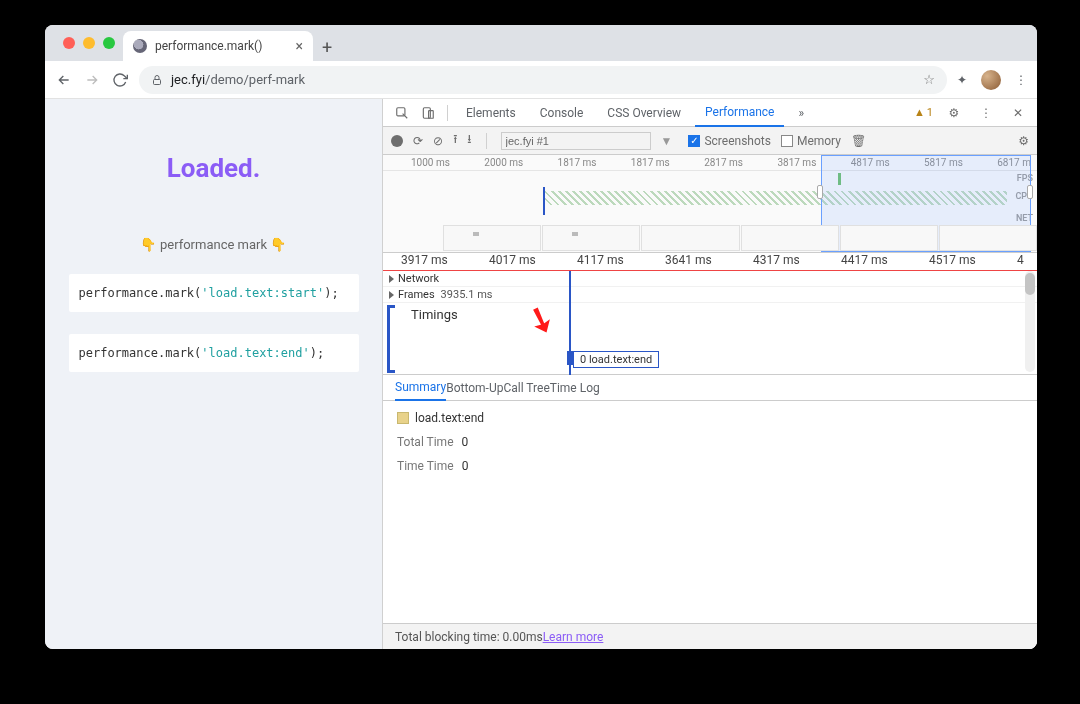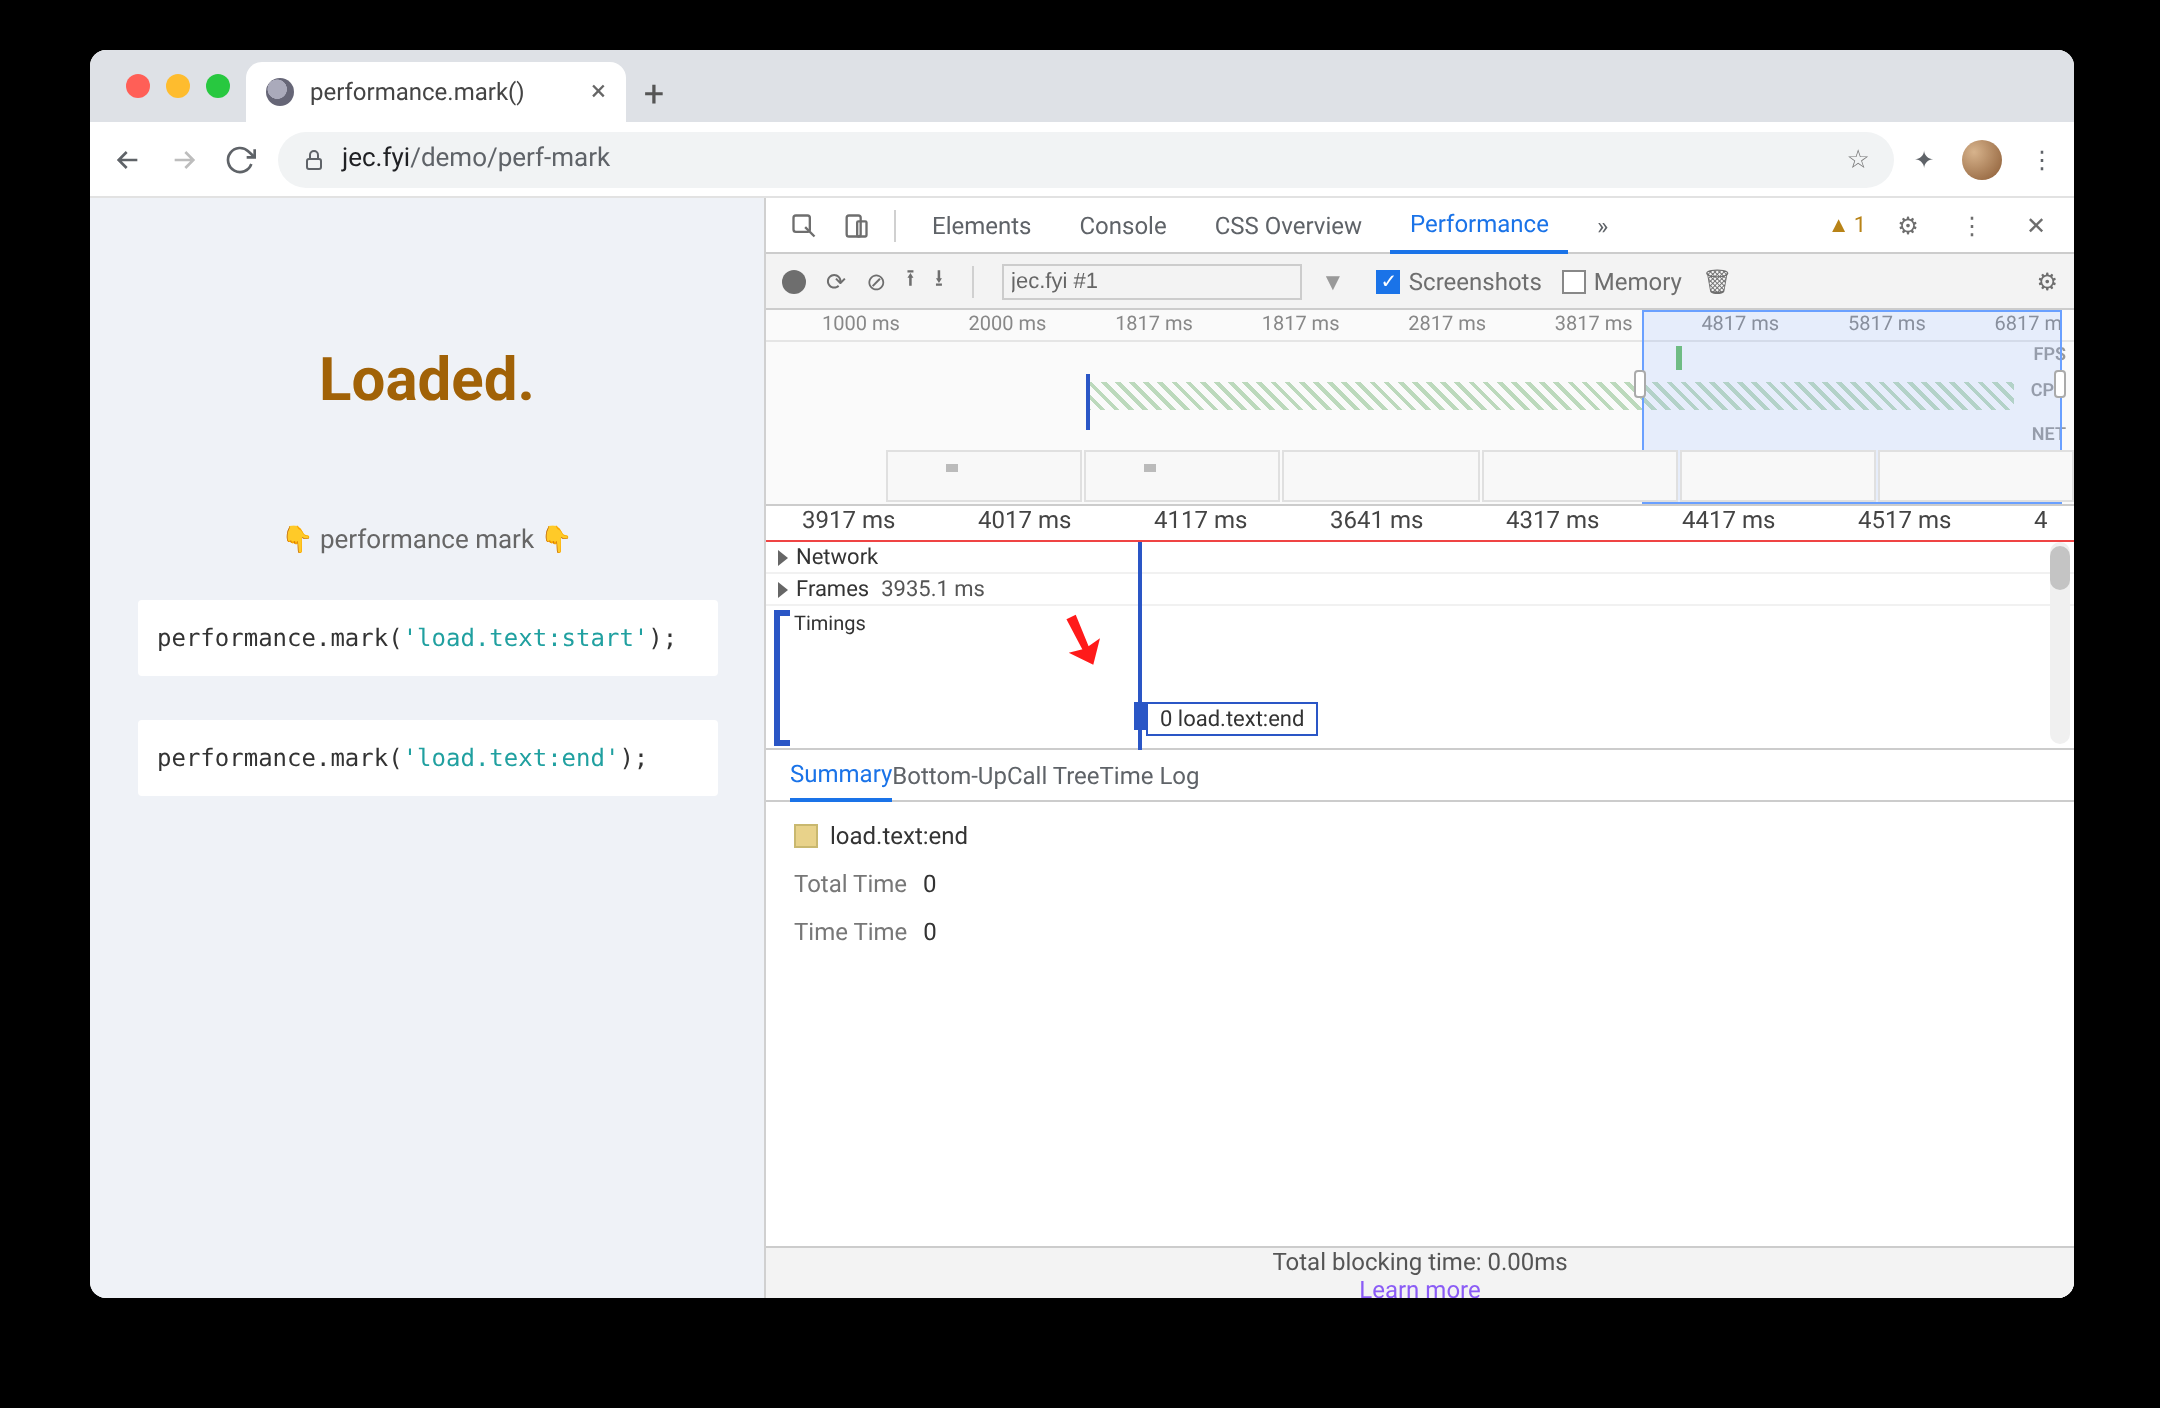--- a/index.html
+++ b/index.html
@@ -22,21 +22,21 @@
   .nav-ico{width:18px;height:18px;display:flex;align-items:center;justify-content:center;color:#5f6368;}
   .nav-ico.dis{color:#bdbdbd}
   .omnibox{flex:1;height:28px;background:#f1f3f4;border-radius:14px;display:flex;align-items:center;padding:0 12px;gap:8px;color:#5f6368;font-size:13px;}
   .omnibox .url{color:#202124}
   .addr-right{display:flex;gap:14px;align-items:center;}
   .avatar{width:20px;height:20px;border-radius:50%;background:radial-gradient(circle at 30% 30%,#d7b38c,#8a5a33);}
 
   
   .content{flex:1;display:flex;min-height:0;}
   .page{flex:0 0 338px;background:#eff2f7;padding:30px 18px;border-right:1px solid #d0d0d0;display:flex;flex-direction:column;align-items:center;}
-  .page h1{font-size:30px;font-weight:700;color:#a16207;margin-top:44px;}
+  .page h1{font-size:26px;font-weight:700;color:#8b5cf6;margin-top:24px;}
   .caption{margin-top:54px;font-size:13px;color:#666;}
   .codeblock{background:#fff;border-radius:2px;width:290px;padding:12px 10px;margin-top:22px;font-family:ui-monospace,Menlo,Consolas,monospace;font-size:12px;color:#333;white-space:nowrap;overflow:hidden;}
   .codeblock .fn{color:#333}.codeblock .str{color:#20a0a0}
 
   .devtools{flex:1;display:flex;flex-direction:column;min-width:0;background:#fff;}
 
   
   .dt-tabs{height:28px;border-bottom:1px solid #ccc;display:flex;align-items:center;padding:0 8px;gap:4px;}
   .dt-ico{width:22px;height:22px;display:flex;align-items:center;justify-content:center;color:#6e6e6e;}
   .dt-sep{width:1px;height:16px;background:#d0d0d0;margin:0 4px;}
@@ -61,37 +61,37 @@
   .ov-window{position:absolute;top:0;bottom:0;border:1px solid #6aa0ff;background:rgba(140,180,255,.18);}
   .ov-handle{position:absolute;top:30px;width:6px;height:14px;background:#fff;border:1px solid #aaa;border-radius:2px}
 
   
   .detail{height:122px;border-bottom:1px solid #ccc;position:relative;background:#fff;font-size:11px;}
   .detail .ruler{height:18px;border-bottom:1px solid #ef4444;display:flex;gap:0;padding-left:18px;color:#444;font-size:12px;}
   .detail .ruler span{flex:1;}
   .det-row{height:16px;border-bottom:1px solid #f1f1f1;display:flex;align-items:center;padding-left:6px;gap:4px;color:#333;}
   .tri{display:inline-block;width:0;height:0;border-left:5px solid #666;border-top:4px solid transparent;border-bottom:4px solid transparent;}
   .timing-area{position:absolute;left:0;right:0;top:52px;bottom:0;}
-  .timing-label{position:absolute;left:14px;top:2px;font-size:10px;color:#333}
+  .timing-label{position:absolute;left:28px;top:2px;font-size:13px;color:#333}
   .timing-bracket{position:absolute;border-left:3px solid #2a56c6;border-top:3px solid #2a56c6;border-bottom:3px solid #2a56c6;}
   .marker-line{position:absolute;top:0;bottom:0;width:2px;background:#2a56c6;}
   .marker-box{position:absolute;background:#fff;border:1px solid #2a56c6;padding:1px 6px;font-size:11px;color:#333;white-space:nowrap;}
   .bigarrow{position:absolute;color:#ff1a1a;font-size:34px;font-weight:900;transform:rotate(20deg);}
   .scroll-track{position:absolute;right:2px;top:18px;bottom:2px;width:10px;background:#f0f0f0;border-radius:5px;}
   .scroll-thumb{position:absolute;right:2px;top:20px;width:10px;height:22px;background:#c4c4c4;border-radius:5px;}
 
   
   .bottom{flex:1;display:flex;flex-direction:column;min-height:0;}
   .btabs{height:26px;border-bottom:1px solid #ccc;display:flex;align-items:center;padding:0 12px;color:#5f6368;font-size:12px;}
   .btabs .active{color:#1a73e8;border-bottom:2px solid #1a73e8;height:26px;display:flex;align-items:center;}
   .bcontent{flex:1;padding:10px 14px;color:#333;font-size:12px;}
   .swatch{display:inline-block;width:12px;height:12px;background:#e8d28a;border:1px solid #c9b86f;margin-right:6px;vertical-align:-2px;}
   .brow{margin-top:10px;color:#777;font-size:12px;}
   .brow b{color:#333;font-weight:400;margin-left:8px}
-  .statusbar{height:26px;border-top:1px solid #ccc;background:#f3f3f3;display:flex;align-items:center;padding:0 12px;color:#555;font-size:12px;flex-direction:column;}
+  .statusbar{height:26px;border-top:1px solid #ccc;background:#f3f3f3;display:flex;align-items:center;padding:0 12px;color:#555;font-size:12px;}
   .statusbar u{color:#8b5cf6}
 
   svg{display:block}
 </style>
 </head>
 <body>
 
 <div class="stage">
   <div class="browser">
 

